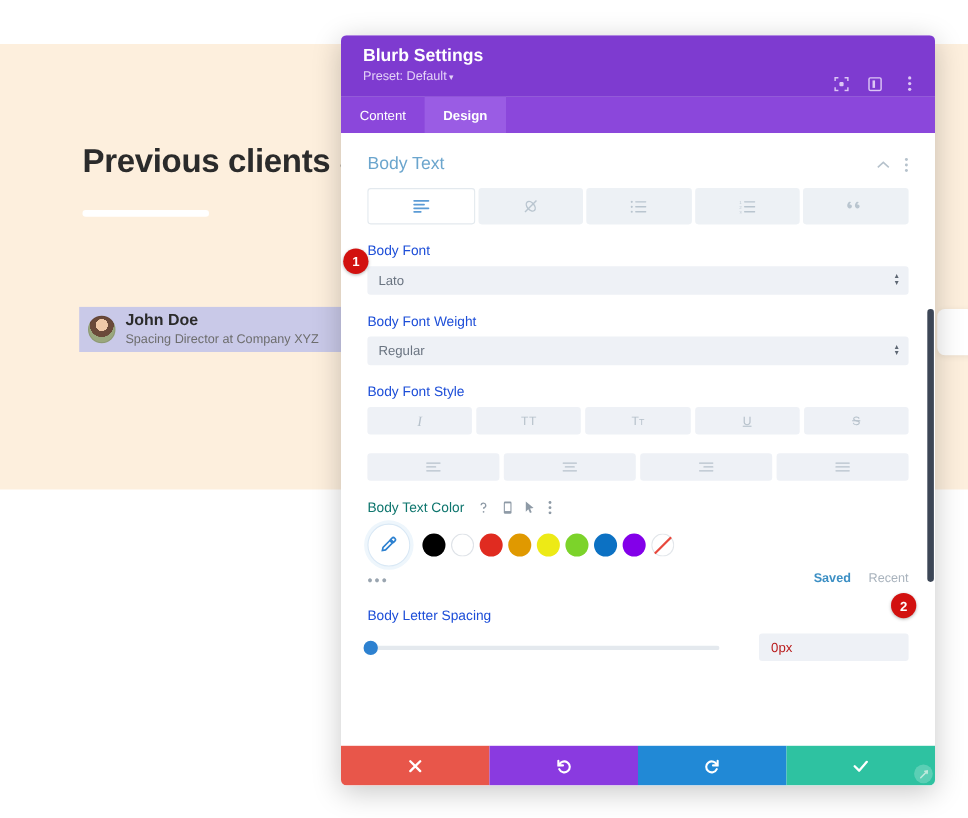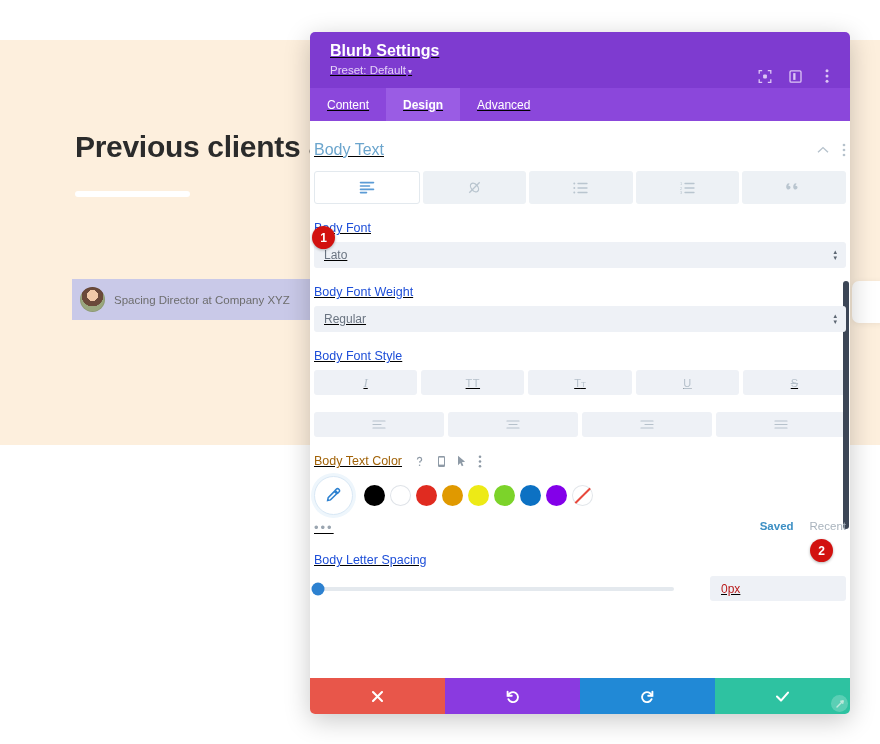--- a/index.html
+++ b/index.html
@@ -30,36 +30,36 @@
   #author-name{font-size:14.5px;font-weight:700;color:#2b2b2b;line-height:17px;}
   #author-role{font-size:11.5px;color:#6d6d6d;line-height:16px;margin-top:1px;}
   #side-card{position:absolute;left:852px;top:281px;width:34px;height:42px;background:#ffffff;border-radius:7px;
     box-shadow:0 1px 6px rgba(0,0,0,.07);}
 
   
   #modal{
     position:absolute;left:310px;top:32px;width:540px;height:682px;
     background:#ffffff;border-radius:5px;overflow:hidden;
     box-shadow:0 6px 26px rgba(0,0,0,.22);
-    display:flex;flex-direction:column;text-decoration:underline;
+    display:flex;flex-direction:column;
   }
   
   #modal-header{background:#7e3bd0;height:56px;flex:0 0 auto;position:relative;padding:9px 18px 0 20px;box-sizing:border-box;}
   #modal-title{color:#ffffff;font-size:16px;font-weight:700;line-height:20px;}
   #modal-preset{color:#e4d2f7;font-size:11.5px;line-height:15px;margin-top:2px;}
   #modal-preset .caret{font-size:8px;margin-left:2px;}
   #header-icons{position:absolute;right:16px;top:44px;transform:translateY(-50%);display:flex;align-items:center;gap:16px;}
   .hicon{width:15px;height:15px;display:flex;align-items:center;justify-content:center;color:#ddc7f5;}
   .hicon svg{display:block;}
   
   #modal-tabs{background:#8b47db;height:33px;flex:0 0 auto;display:flex;align-items:stretch;}
   .tab{padding:0 17px;display:flex;align-items:center;font-size:12px;color:#ffffff;cursor:pointer;}
   .tab.active{background:#9a5ce4;font-weight:700;}
   
-  #modal-body{flex:1 1 auto;position:relative;overflow:hidden;background:#ffffff;padding:0 4px;box-sizing:border-box;}
+  #modal-body{flex:1 1 auto;position:relative;overflow:hidden;background:#ffffff;padding:0 24px;box-sizing:border-box;}
   #scrollbar{position:absolute;right:1px;top:160px;width:6px;height:248px;background:#3c4656;border-radius:3px;}
 
   .section-head{display:flex;align-items:center;justify-content:space-between;padding-top:20px;padding-bottom:12px;}
   .section-title{font-size:16px;color:#6ba5cd;font-weight:400;}
   .section-actions{display:flex;align-items:center;gap:13px;color:#b6c2cc;}
   .section-actions svg{display:block;}
 
   
   .icon-strip{display:flex;gap:3px;}
   .icon-btn{flex:1 1 0;height:33px;background:#edf1f5;border-radius:3px;display:flex;align-items:center;justify-content:center;color:#b9c5cf;cursor:pointer;}
@@ -75,21 +75,21 @@
   .select .arrows{position:absolute;right:9px;top:50%;transform:translateY(-50%);display:flex;flex-direction:column;line-height:5px;font-size:8px;color:#5a6personal;}
   .select .arrows span{display:block;font-size:7px;line-height:6px;color:#5c6672;}
 
   
   .btn-group{display:flex;gap:4px;}
   .grp-btn{flex:1 1 0;height:25px;background:#eef1f6;border-radius:3px;display:flex;align-items:center;justify-content:center;color:#b6c1cb;font-size:12px;cursor:pointer;}
   .grp-btn svg{display:block;}
 
   
   .color-head{display:flex;align-items:center;gap:11px;}
-  .color-head .lbl{font-size:12.5px;color:#a16207;}
+  .color-head .lbl{font-size:12.5px;color:#0f766e;}
   .color-head .mini{color:#8e9aa6;display:flex;align-items:center;}
   .color-head .mini svg{display:block;}
   .swatch-row{display:flex;align-items:center;margin-top:8px;gap:5px;}
   .picker-ring{width:37px;height:37px;border-radius:50%;background:#ffffff;border:1px solid #d9e8f5;
     box-shadow:0 0 0 3px #eef6fc;display:flex;align-items:center;justify-content:center;margin-right:6px;flex:0 0 auto;cursor:pointer;}
   .swatch{width:21px;height:21px;border-radius:50%;flex:0 0 auto;cursor:pointer;}
   .swatch.ring{box-shadow:inset 0 0 0 1px #dfe3e8;}
   .swatch.none{background:#ffffff;box-shadow:inset 0 0 0 1px #e2e6ea;position:relative;overflow:hidden;}
   .swatch.none:before{content:"";position:absolute;left:-2px;top:9px;width:27px;height:2px;background:#e8483c;transform:rotate(-45deg);}
   .dots{margin-top:5px;color:#9aa5b0;font-size:13px;letter-spacing:2px;height:14px;}
@@ -121,20 +121,21 @@
 <body>
 
 <div id="page-bg">
   <div id="beige-band"></div>
   <div id="page-heading">Previous clients &amp; the</div>
   <div id="heading-rule"></div>
 
   <div id="author-row">
     <div id="avatar"></div>
     <div id="author-text">
+      <div id="author-name">John Doe</div>
       <div id="author-role">Spacing Director at Company XYZ</div>
     </div>
   </div>
 
   <div id="side-card"></div>
 </div>
 
 <div id="modal">
 
   <div id="modal-header">
@@ -161,21 +162,20 @@
             <circle cx="2" cy="7.5" r="1.5"></circle>
             <circle cx="2" cy="12.7" r="1.5"></circle>
         </svg>
       </div>
     </div>
   </div>
 
   <div id="modal-tabs">
     <div class="tab">Content</div>
     <div class="tab active">Design</div>
-    <div class="tab">Advanced</div>
   </div>
 
   <div id="modal-body">
     <div id="scrollbar"></div>
 
     <div class="section-head">
       <div class="section-title">Body Text</div>
       <div class="section-actions">
         <span>
           <svg width="12" height="8" viewBox="0 0 12 8" fill="none" stroke="currentColor" stroke-width="1.4">

